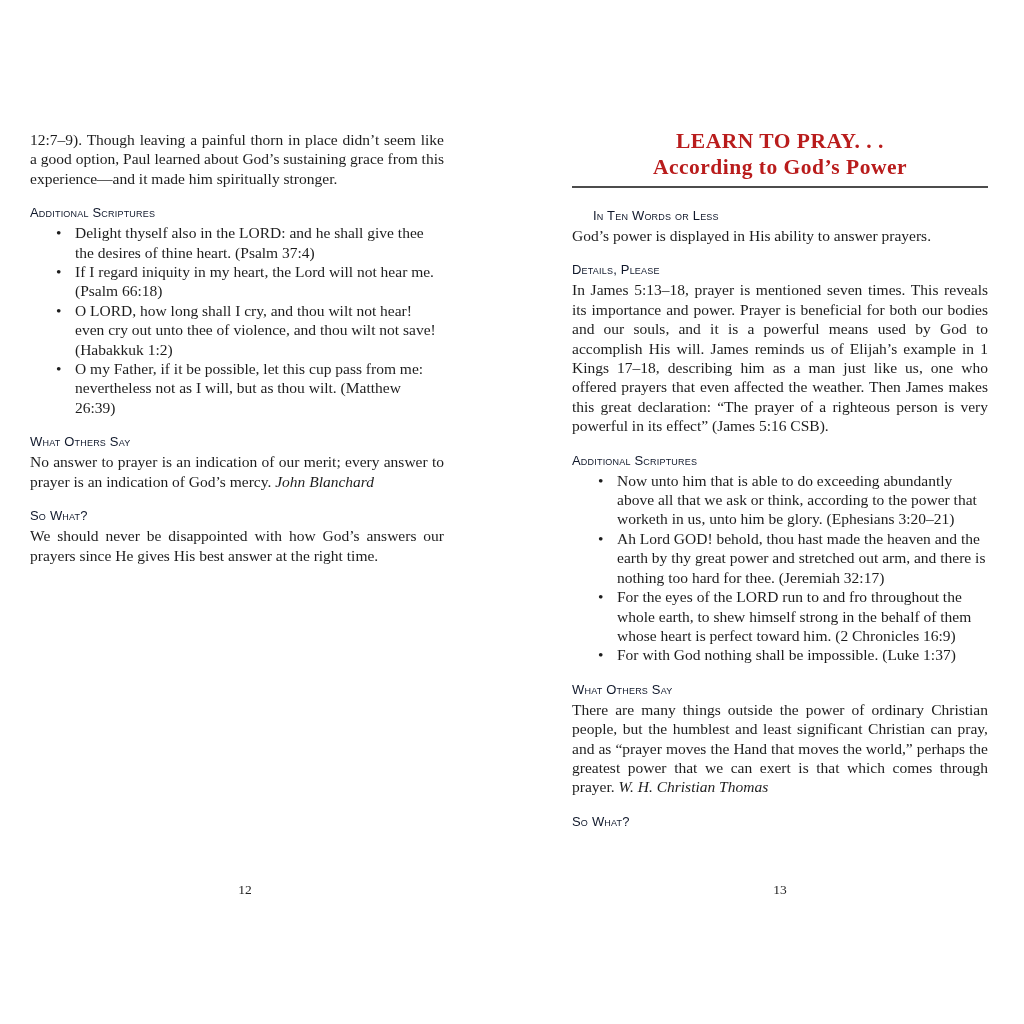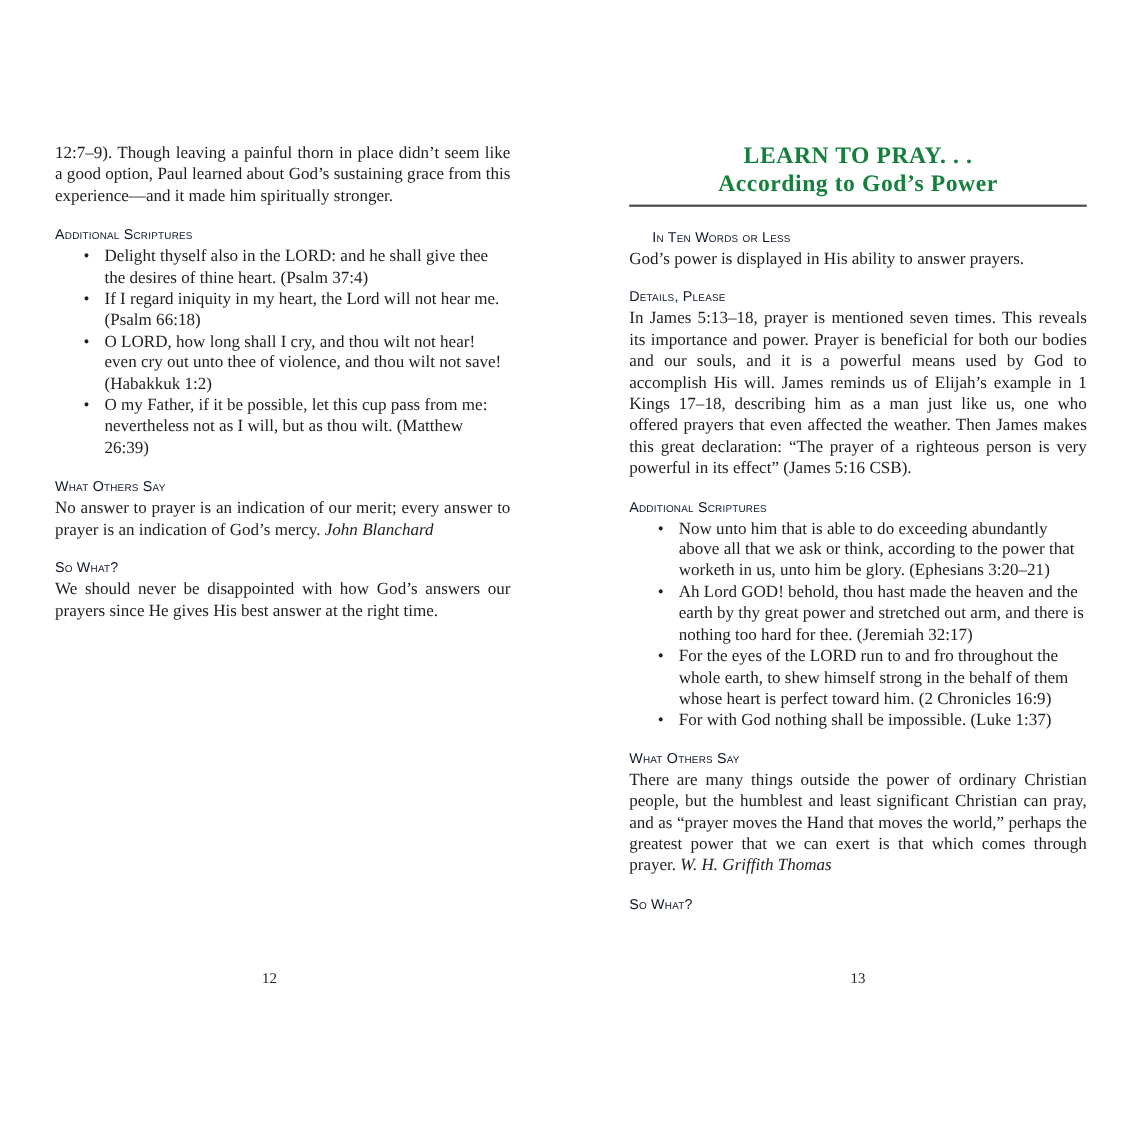--- a/index.html
+++ b/index.html
@@ -13,21 +13,21 @@
     height: 1024px;
     background: #ffffff;
     font-family: "Liberation Serif", serif;
     color: #1d1d1d;
     overflow: hidden;
   }
   .col {
     position: absolute;
     top: 130px;
   }
-  .col-left  { left: 50px;  width: 414px; }
+  .col-left  { left: 30px;  width: 414px; }
   .col-right { left: 572px; width: 416px; top: 128px; }
 
   .body-text {
     font-size: 15.5px;
     line-height: 19.4px;
     margin: 0;
     text-align: justify;
   }
   .section-heading {
     font-family: "Liberation Sans", sans-serif;
@@ -61,21 +61,21 @@
 
   .attribution { font-style: italic; }
 
   .chapter-title {
     text-align: center;
     font-weight: bold;
     font-size: 21.5px;
     line-height: 26px;
     letter-spacing: 0.5px;
     margin: 0;
-    color: #15803d;
+    color: #b91c1c;
   }
   .title-rule {
     border: none;
     border-top: 2px solid #4c4c4c;
     margin: 6px 0 0 0;
   }
   .title-block { margin-bottom: 20px; }
 
   .page-num {
     position: absolute;
@@ -156,21 +156,21 @@
         <span class="bullet-glyph">•</span>
         <span class="verse-text">For the eyes of the LORD run to and fro throughout the whole earth, to shew himself strong in the behalf of them whose heart is perfect toward him. (2 Chronicles 16:9)</span>
       </li>
       <li>
         <span class="bullet-glyph">•</span>
         <span class="verse-text">For with God nothing shall be impossible. (Luke 1:37)</span>
       </li>
     </ul>
 
     <h3 class="section-heading">What Others Say</h3>
-    <p class="body-text"><span>There are many things outside the power of ordinary Christian people, but the humblest and least significant Christian can pray, and as “prayer moves the Hand that moves the world,” perhaps the greatest power that we can exert is that which comes through prayer.</span> <span class="attribution">W. H. Griffith Thomas</span></p>
+    <p class="body-text"><span>There are many things outside the power of ordinary Christian people, but the humblest and least significant Christian can pray, and as “prayer moves the Hand that moves the world,” perhaps the greatest power that we can exert is that which comes through prayer.</span> <span class="attribution">W. H. Christian Thomas</span></p>
 
     <h3 class="section-heading">So What?</h3>
 
   </div>
 
   <div class="page-num page-num-left">12</div>
   <div class="page-num page-num-right">13</div>
 
 </div>
 

